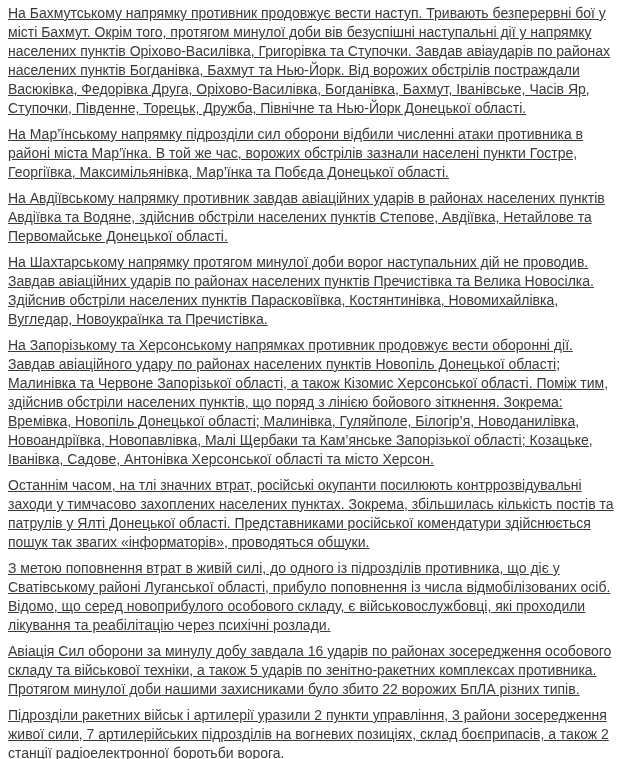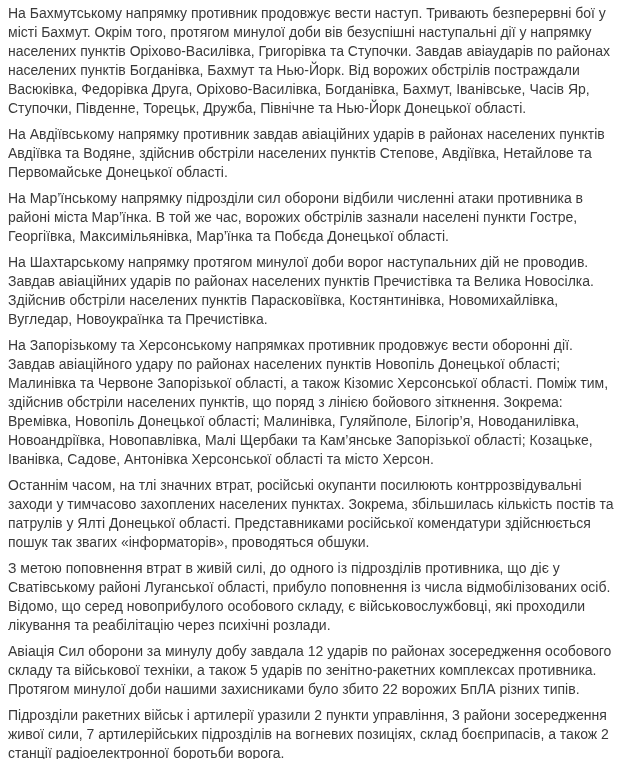--- a/index.html
+++ b/index.html
@@ -16,31 +16,32 @@
     line-height: 19px;
     color: #3a3a3a;
     -webkit-font-smoothing: antialiased;
     text-rendering: optimizeLegibility;
   }
   .report p {
     margin: 0 0 7px 0;
     padding: 0;
     white-space: normal;
     word-spacing: normal;
+    text-decoration: underline;
   }
   .report p:last-child {
     margin-bottom: 0;
   }
 </style>
 </head>
 <body style="background: rgb(255, 255, 255);">
 
 <main class="report" style="color: rgb(58, 58, 58);">
   <p>На Бахмутському напрямку противник продовжує вести наступ. Тривають безперервні бої у місті Бахмут. Окрім того, протягом минулої доби вів безуспішні наступальні дії у напрямку населених пунктів Оріхово-Василівка, Григорівка та Ступочки. Завдав авіаударів по районах населених пунктів Богданівка, Бахмут та Нью-Йорк. Від ворожих обстрілів постраждали Васюківка, Федорівка Друга, Оріхово-Василівка, Богданівка, Бахмут, Іванівське, Часів Яр, Ступочки, Південне, Торецьк, Дружба, Північне та Нью-Йорк Донецької області.</p>
+  <p>На Мар’їнському напрямку підрозділи сил оборони відбили численні атаки противника в районі міста Мар’їнка. В той же час, ворожих обстрілів зазнали населені пункти Гостре, Георгіївка, Максимільянівка, Мар’їнка та Побєда Донецької області.</p>
   <p>На Авдіївському напрямку противник завдав авіаційних ударів в районах населених пунктів Авдіївка та Водяне, здійснив обстріли населених пунктів Степове, Авдіївка, Нетайлове та Первомайське Донецької області.</p>
-  <p>На Мар’їнському напрямку підрозділи сил оборони відбили численні атаки противника в районі міста Мар’їнка. В той же час, ворожих обстрілів зазнали населені пункти Гостре, Георгіївка, Максимільянівка, Мар’їнка та Побєда Донецької області.</p>
   <p>На Шахтарському напрямку протягом минулої доби ворог наступальних дій не проводив. Завдав авіаційних ударів по районах населених пунктів Пречистівка та Велика Новосілка. Здійснив обстріли населених пунктів Парасковіївка, Костянтинівка, Новомихайлівка, Вугледар, Новоукраїнка та Пречистівка.</p>
   <p>На Запорізькому та Херсонському напрямках противник продовжує вести оборонні дії. Завдав авіаційного удару по районах населених пунктів Новопіль Донецької області; Малинівка та Червоне Запорізької області, а також Кізомис Херсонської області. Поміж тим, здійснив обстріли населених пунктів, що поряд з лінією бойового зіткнення. Зокрема: Времівка, Новопіль Донецької області; Малинівка, Гуляйполе, Білогір’я, Новоданилівка, Новоандріївка, Новопавлівка, Малі Щербаки та Кам’янське Запорізької області; Козацьке, Іванівка, Садове, Антонівка Херсонської області та місто Херсон.</p>
   <p>Останнім часом, на тлі значних втрат, російські окупанти посилюють контррозвідувальні заходи у тимчасово захоплених населених пунктах. Зокрема, збільшилась кількість постів та патрулів у Ялті Донецької області. Представниками російської комендатури здійснюється пошук так звагих «інформаторів», проводяться обшуки.</p>
   <p>З метою поповнення втрат в живій силі, до одного із підрозділів противника, що діє у Сватівському районі Луганської області, прибуло поповнення із числа відмобілізованих осіб. Відомо, що серед новоприбулого особового складу, є військовослужбовці, які проходили лікування та реабілітацію через психічні розлади.</p>
-  <p>Авіація Сил оборони за минулу добу завдала 12 ударів по районах зосередження особового складу та військової техніки, а також 5 ударів по зенітно-ракетних комплексах противника. Протягом минулої доби нашими захисниками було збито 22 ворожих БпЛА різних типів.</p>
+  <p>Авіація Сил оборони за минулу добу завдала 16 ударів по районах зосередження особового складу та військової техніки, а також 5 ударів по зенітно-ракетних комплексах противника. Протягом минулої доби нашими захисниками було збито 22 ворожих БпЛА різних типів.</p>
   <p>Підрозділи ракетних військ і артилерії уразили 2 пункти управління, 3 райони зосередження живої сили, 7 артилерійських підрозділів на вогневих позиціях, склад боєприпасів, а також 2 станції радіоелектронної боротьби  ворога.</p>
 </main>
 
 </body></html>

